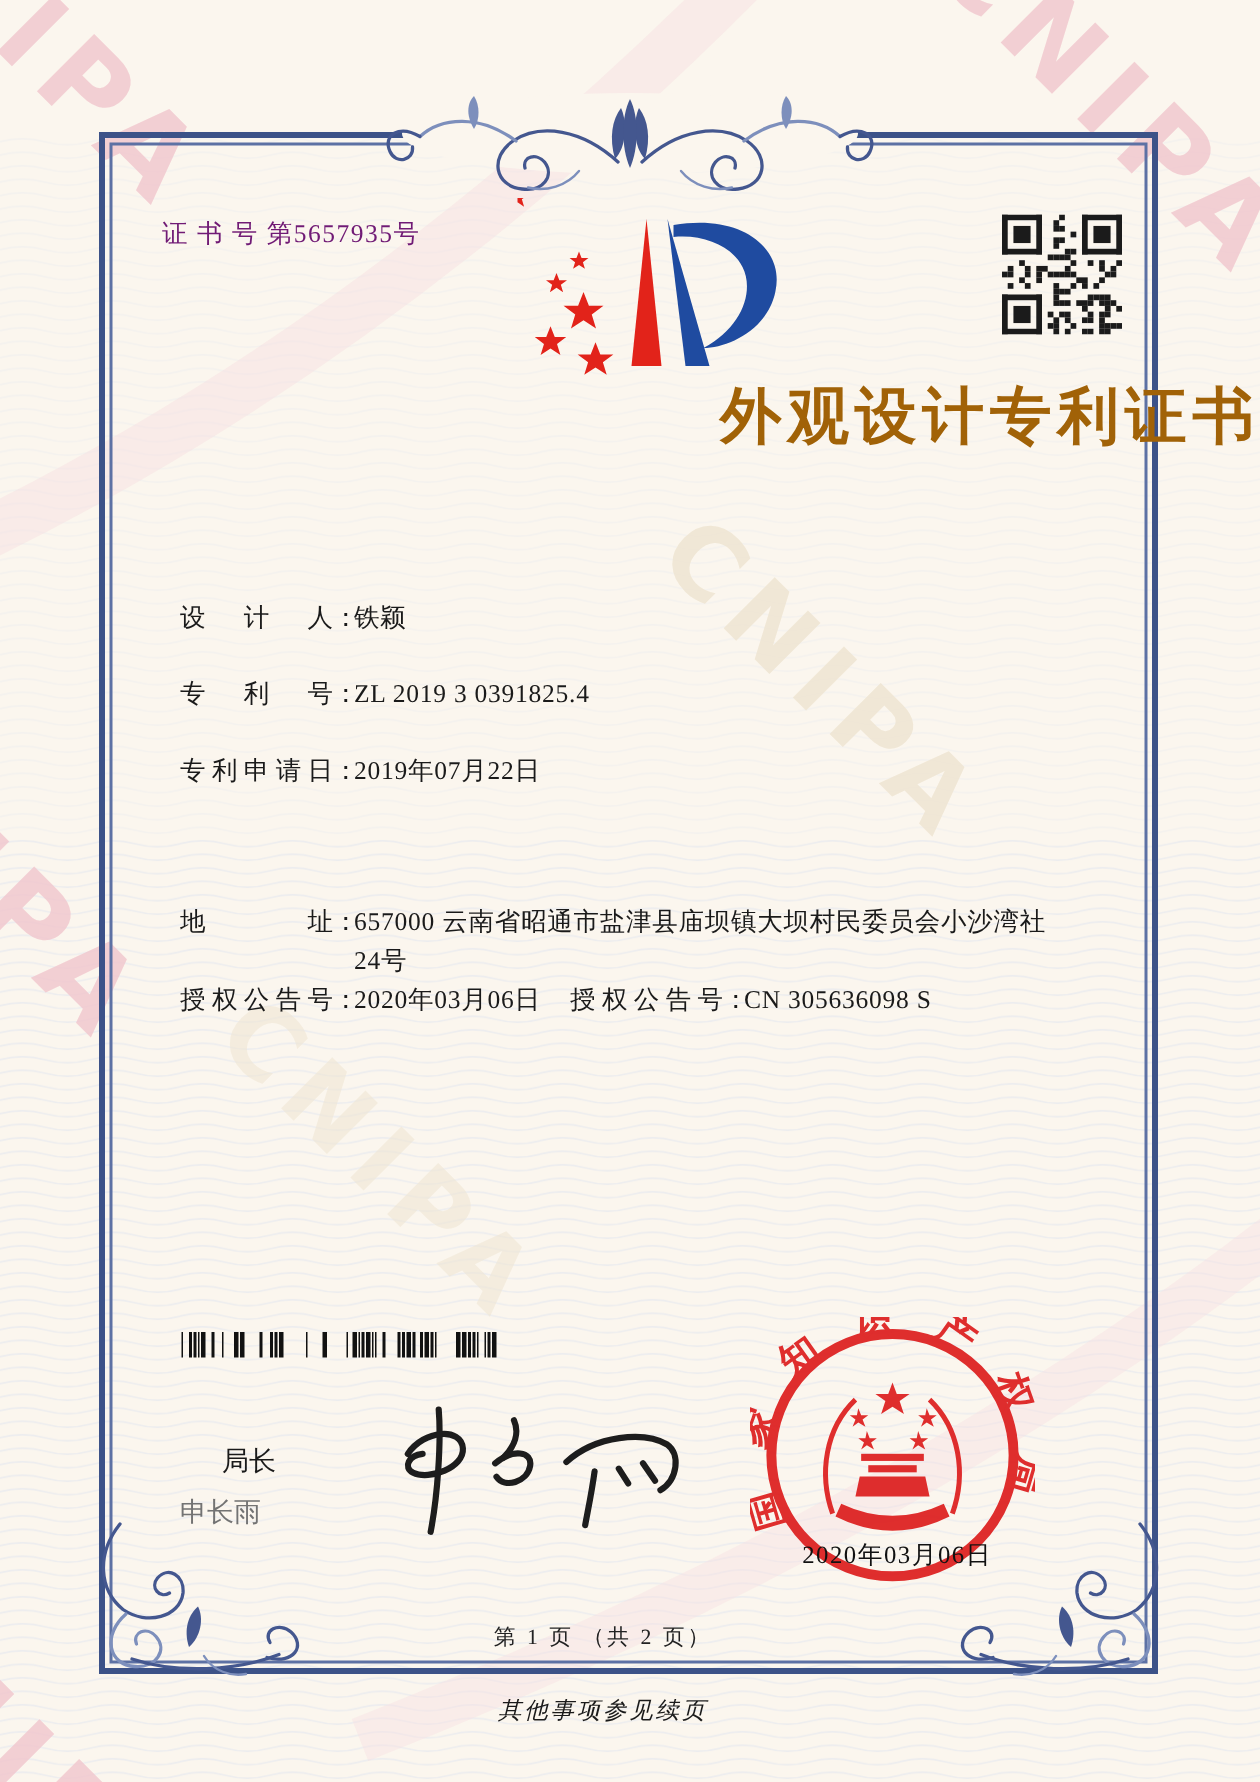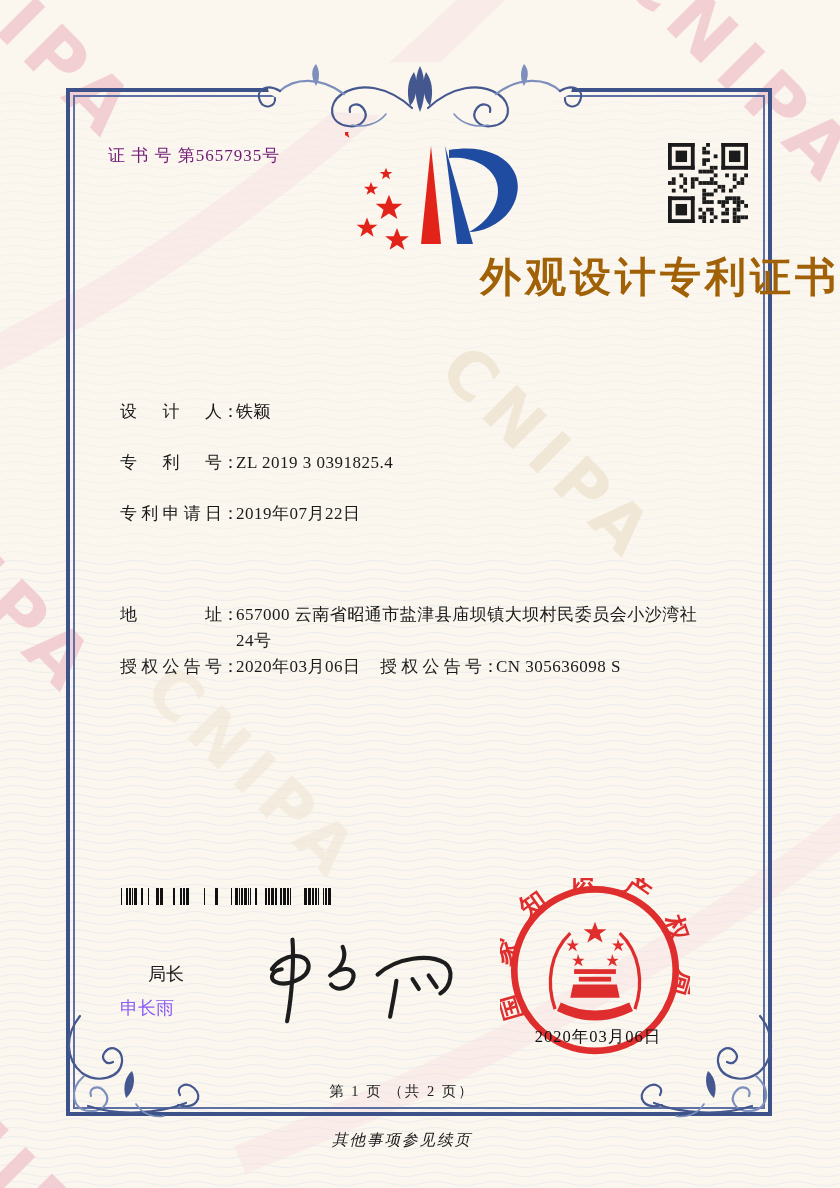--- a/index.html
+++ b/index.html
@@ -37,21 +37,21 @@
   .pair2{position:absolute;left:260px;top:0;}
 
   .paras{left:120px;top:686px;width:602px;font-size:16.5px;line-height:27px;color:#141414;
          text-align:justify;font-style:italic;font-family:"Liberation Serif","DejaVu Serif",serif;}
   .paras p{margin:0;text-indent:2em;}
 
   .barcode{left:117px;top:888px;}
 
   .signer-role{left:120px;top:962px;font-size:18px;color:#1a1a1a;
                font-family:"Liberation Sans","DejaVu Sans",sans-serif;margin-left:28px;}
-  .signer-name{left:120px;top:996px;font-size:18px;color:#8b5cf6;
+  .signer-name{left:120px;top:996px;font-size:18px;color:#737373;
                font-family:Liberation Mono, monospace;}
   .sig{left:245px;top:930px;}
 
   .seal{left:500px;top:878px;}
   .seal-date{left:520px;top:1026px;width:156px;text-align:center;font-size:16.5px;
              color:#111;letter-spacing:1px;}
 
   .page-no{left:66px;top:1082px;width:672px;text-align:center;font-size:14.5px;color:#222;
            letter-spacing:2px;}
   .cont-note{left:66px;top:1130px;width:672px;text-align:center;font-size:15.5px;color:#1a1a1a;

